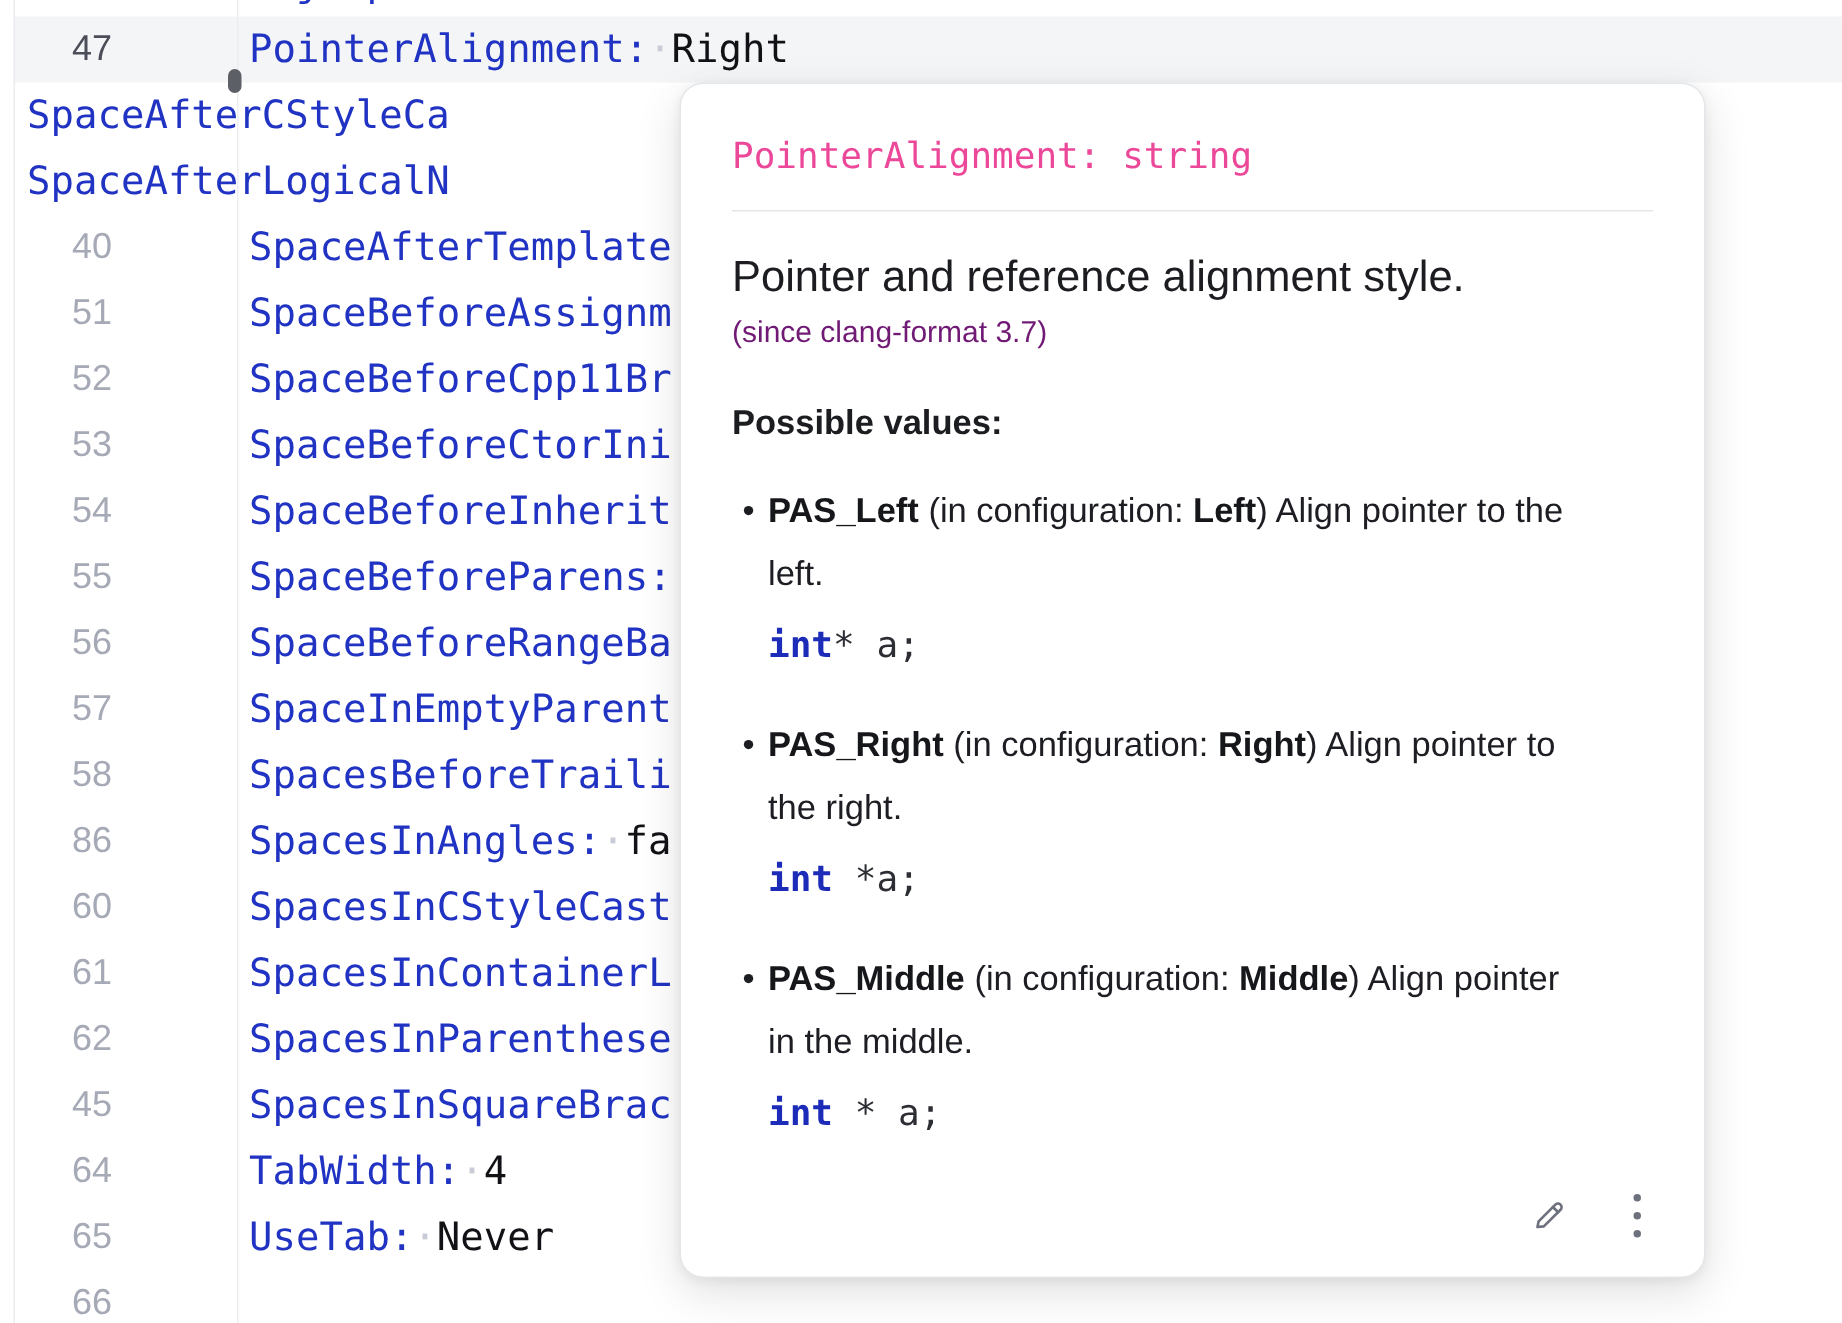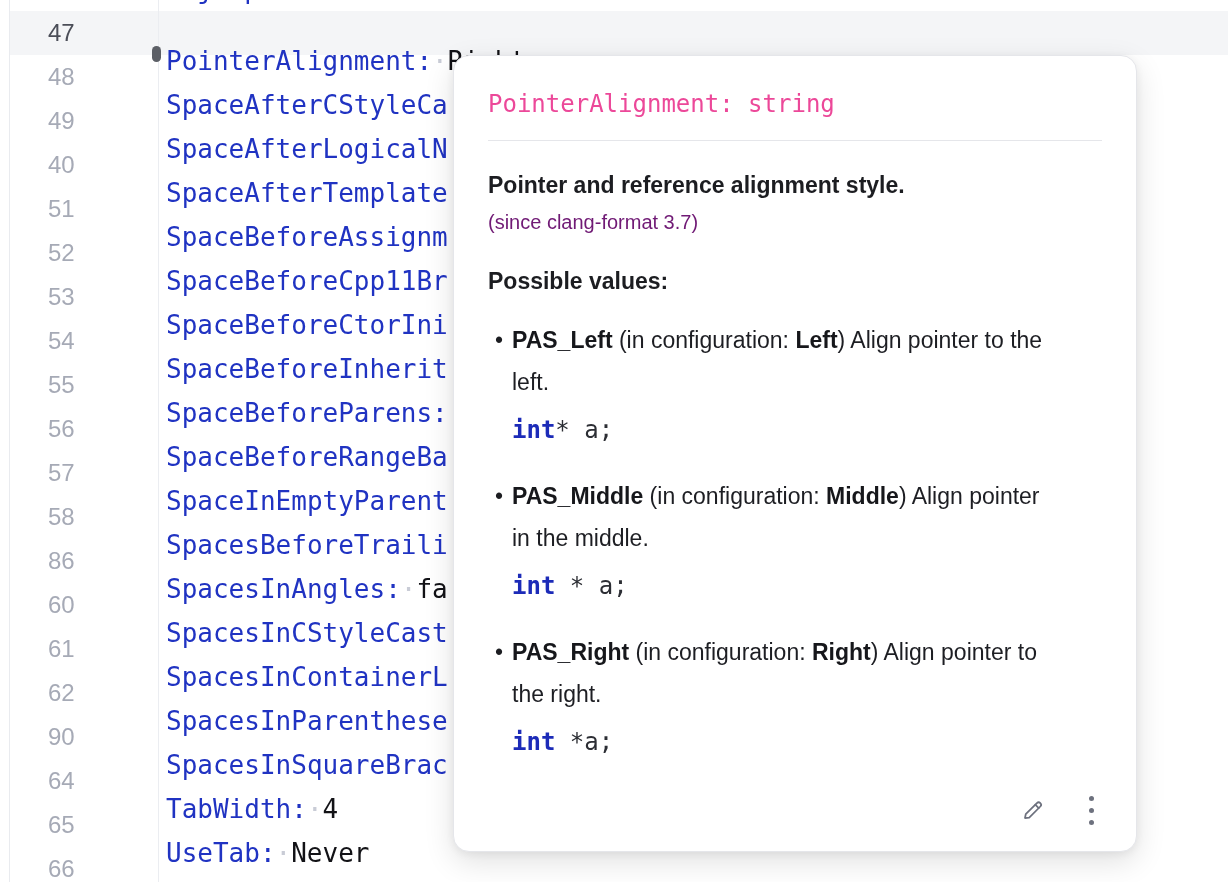--- a/index.html
+++ b/index.html
@@ -19,21 +19,21 @@
   .gutter-sep {
     position:absolute; left:158px; top:0; bottom:0; width:1px;
     background:#ebedf1; z-index:2;
   }
   .caret-pill {
     position:absolute; left:152px; top:46px; width:9px; height:16px;
     background:#5c5f66; border-radius:4.5px; z-index:4;
   }
 
   .rows { position:absolute; left:10px; right:0; top:11px; z-index:1; }
-  .row { display:flex; height:44px; align-items:flex-start; }
+  .row { display:flex; height:44px; align-items:flex-end; }
   .row.active { background:#f4f5f7; }
   .gutter-cell {
     width:148px; flex:0 0 148px; padding-left:38px;
     font-size:24px; line-height:44px; color:#a6aab6;
   }
   .row.active .gutter-cell { color:#4b4e58; }
   .code-cell {
     flex:1; padding-left:8px; white-space:pre;
     font-family:"DejaVu Sans Mono", monospace;
     font-size:26px; line-height:44px;margin-top:28px;
@@ -55,21 +55,21 @@
     position:absolute; left:453px; top:55px; width:684px; height:797px;
     background:#ffffff; border:1px solid #e5e6ea; border-radius:16px;
     box-shadow:0 10px 30px rgba(0,0,0,.12), 0 2px 8px rgba(0,0,0,.06);
     padding:30px 34px; z-index:5; color:#1d1e23; font-size:23px;
   }
   .doc-title {
     font-family:"DejaVu Sans Mono", monospace;
     font-size:24px; color:#ec4899; margin-top:4px;
   }
   .doc-divider { height:1px; background:#e5e6ea; margin-top:22px; }
-  .doc-desc   { margin-top:28px; font-size:23px; color:#1c1d21; line-height:32px;font-weight:bold; }
+  .doc-desc   { margin-top:28px; font-size:29px; color:#1c1d21; line-height:32px; }
   .doc-since  { margin-top:10px; font-size:20px; color:#701a75; }
   .doc-possible { margin-top:34px; font-size:23px; color:#1c1d21;font-weight:bold; }
 
   .value-list { list-style:none; margin-top:24px; padding-left:24px; }
   .value-item { position:relative; max-width:545px; line-height:42px; margin-bottom:30px; }
   .value-item::before {
     content:"•"; position:absolute; left:-17px; top:0;
     color:#1c1d21; font-size:23px;
   }
   .vname, .vcfg { font-weight:bold; color:#16171b; }
@@ -96,25 +96,23 @@
 <body>
 
 <div class="editor">
   <div class="partial-line">ObjCSpaceBeforeProtocolList:</div>
   <div class="rows" id="rows">
       <div class="row active">
     <div class="gutter-cell">47</div>
     <div class="code-cell"><span class="code-key">PointerAlignment:</span><span class="ws-dot">·</span><span class="code-val">Right</span></div>
   </div>
       <div class="row">
-    <div class="gutter-cell">48</div>
     <div class="code-cell"><span class="code-key">SpaceAfterCStyleCa</span></div>
   </div>
       <div class="row">
-    <div class="gutter-cell">49</div>
     <div class="code-cell"><span class="code-key">SpaceAfterLogicalN</span></div>
   </div>
       <div class="row">
     <div class="gutter-cell">40</div>
     <div class="code-cell"><span class="code-key">SpaceAfterTemplate</span></div>
   </div>
       <div class="row">
     <div class="gutter-cell">51</div>
     <div class="code-cell"><span class="code-key">SpaceBeforeAssignm</span></div>
   </div>
@@ -156,21 +154,21 @@
   </div>
       <div class="row">
     <div class="gutter-cell">61</div>
     <div class="code-cell"><span class="code-key">SpacesInContainerL</span></div>
   </div>
       <div class="row">
     <div class="gutter-cell">62</div>
     <div class="code-cell"><span class="code-key">SpacesInParenthese</span></div>
   </div>
       <div class="row">
-    <div class="gutter-cell">90</div>
+    <div class="gutter-cell">45</div>
     <div class="code-cell"><span class="code-key">SpacesInSquareBrac</span></div>
   </div>
       <div class="row">
     <div class="gutter-cell">64</div>
     <div class="code-cell"><span class="code-key">TabWidth:</span><span class="ws-dot">·</span><span class="code-val">4</span></div>
   </div>
       <div class="row">
     <div class="gutter-cell">65</div>
     <div class="code-cell"><span class="code-key">UseTab:</span><span class="ws-dot">·</span><span class="code-val">Never</span></div>
   </div>
@@ -190,26 +188,26 @@
   <p class="doc-desc">Pointer and reference alignment style.</p>
   <p class="doc-since">(since clang-format 3.7)</p>
   <p class="doc-possible">Possible values:</p>
 
   <ul class="value-list">
     <li class="value-item">
       <span class="vname">PAS_Left</span><span> (in configuration: </span><span class="vcfg">Left</span><span>) Align pointer to the left.</span>
       <div class="snippet"><span class="kw">int</span><span class="rest">* a;</span></div>
     </li>
     <li class="value-item">
+      <span class="vname">PAS_Right</span><span> (in configuration: </span><span class="vcfg">Right</span><span>) Align pointer to the right.</span>
+      <div class="snippet"><span class="kw">int</span><span class="rest"> *a;</span></div>
+    </li>
+    <li class="value-item">
       <span class="vname">PAS_Middle</span><span> (in configuration: </span><span class="vcfg">Middle</span><span>) Align pointer in the middle.</span>
       <div class="snippet"><span class="kw">int</span><span class="rest"> * a;</span></div>
-    </li>
-    <li class="value-item">
-      <span class="vname">PAS_Right</span><span> (in configuration: </span><span class="vcfg">Right</span><span>) Align pointer to the right.</span>
-      <div class="snippet"><span class="kw">int</span><span class="rest"> *a;</span></div>
     </li>
   </ul>
 
   <div class="popup-actions">
     <button class="icon-btn" title="Edit">
       <svg width="26" height="26" viewBox="0 0 24 24" fill="none" stroke="#6d717e" stroke-width="1.6" stroke-linejoin="round" stroke-linecap="round">
         <path d="M4.6 19.4 L5.3 15.9 L15.6 5.6 a2.25 2.25 0 0 1 3.18 0 a2.25 2.25 0 0 1 0 3.18 L8.5 19.0 L4.6 19.4 Z"></path>
         <line x1="14.1" y1="7.1" x2="17.3" y2="10.3"></line>
       </svg>
     </button>

